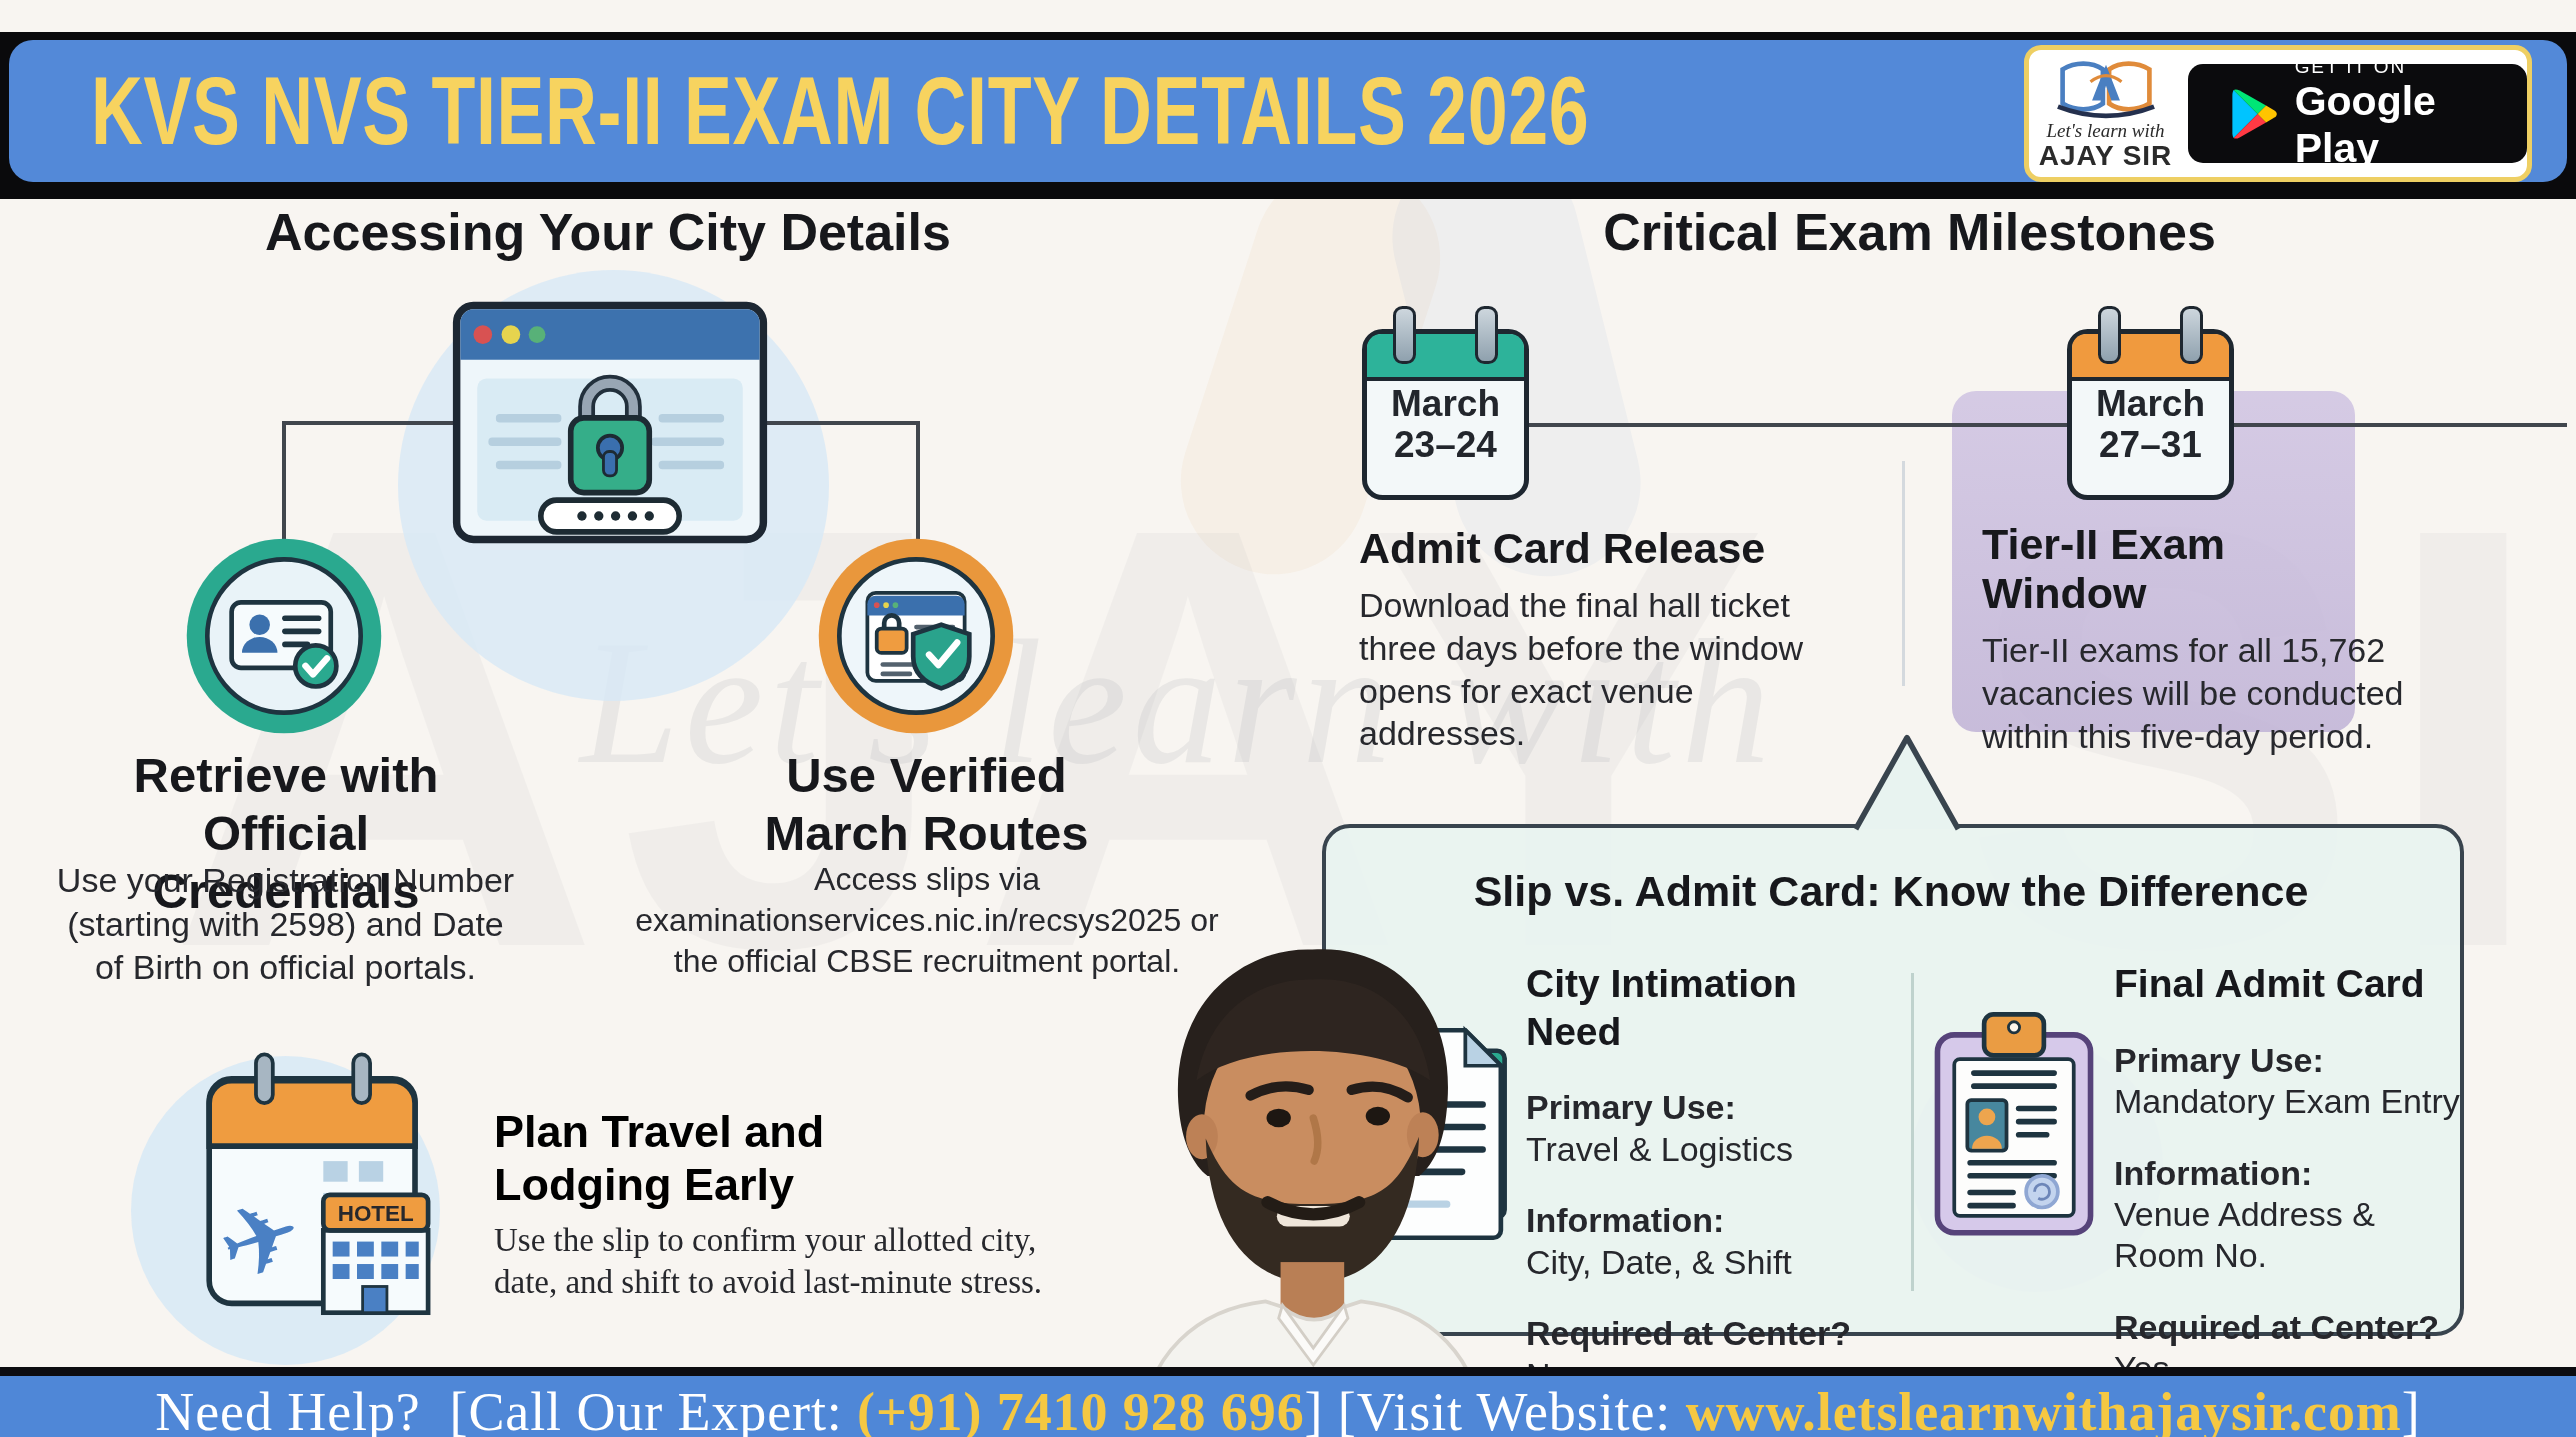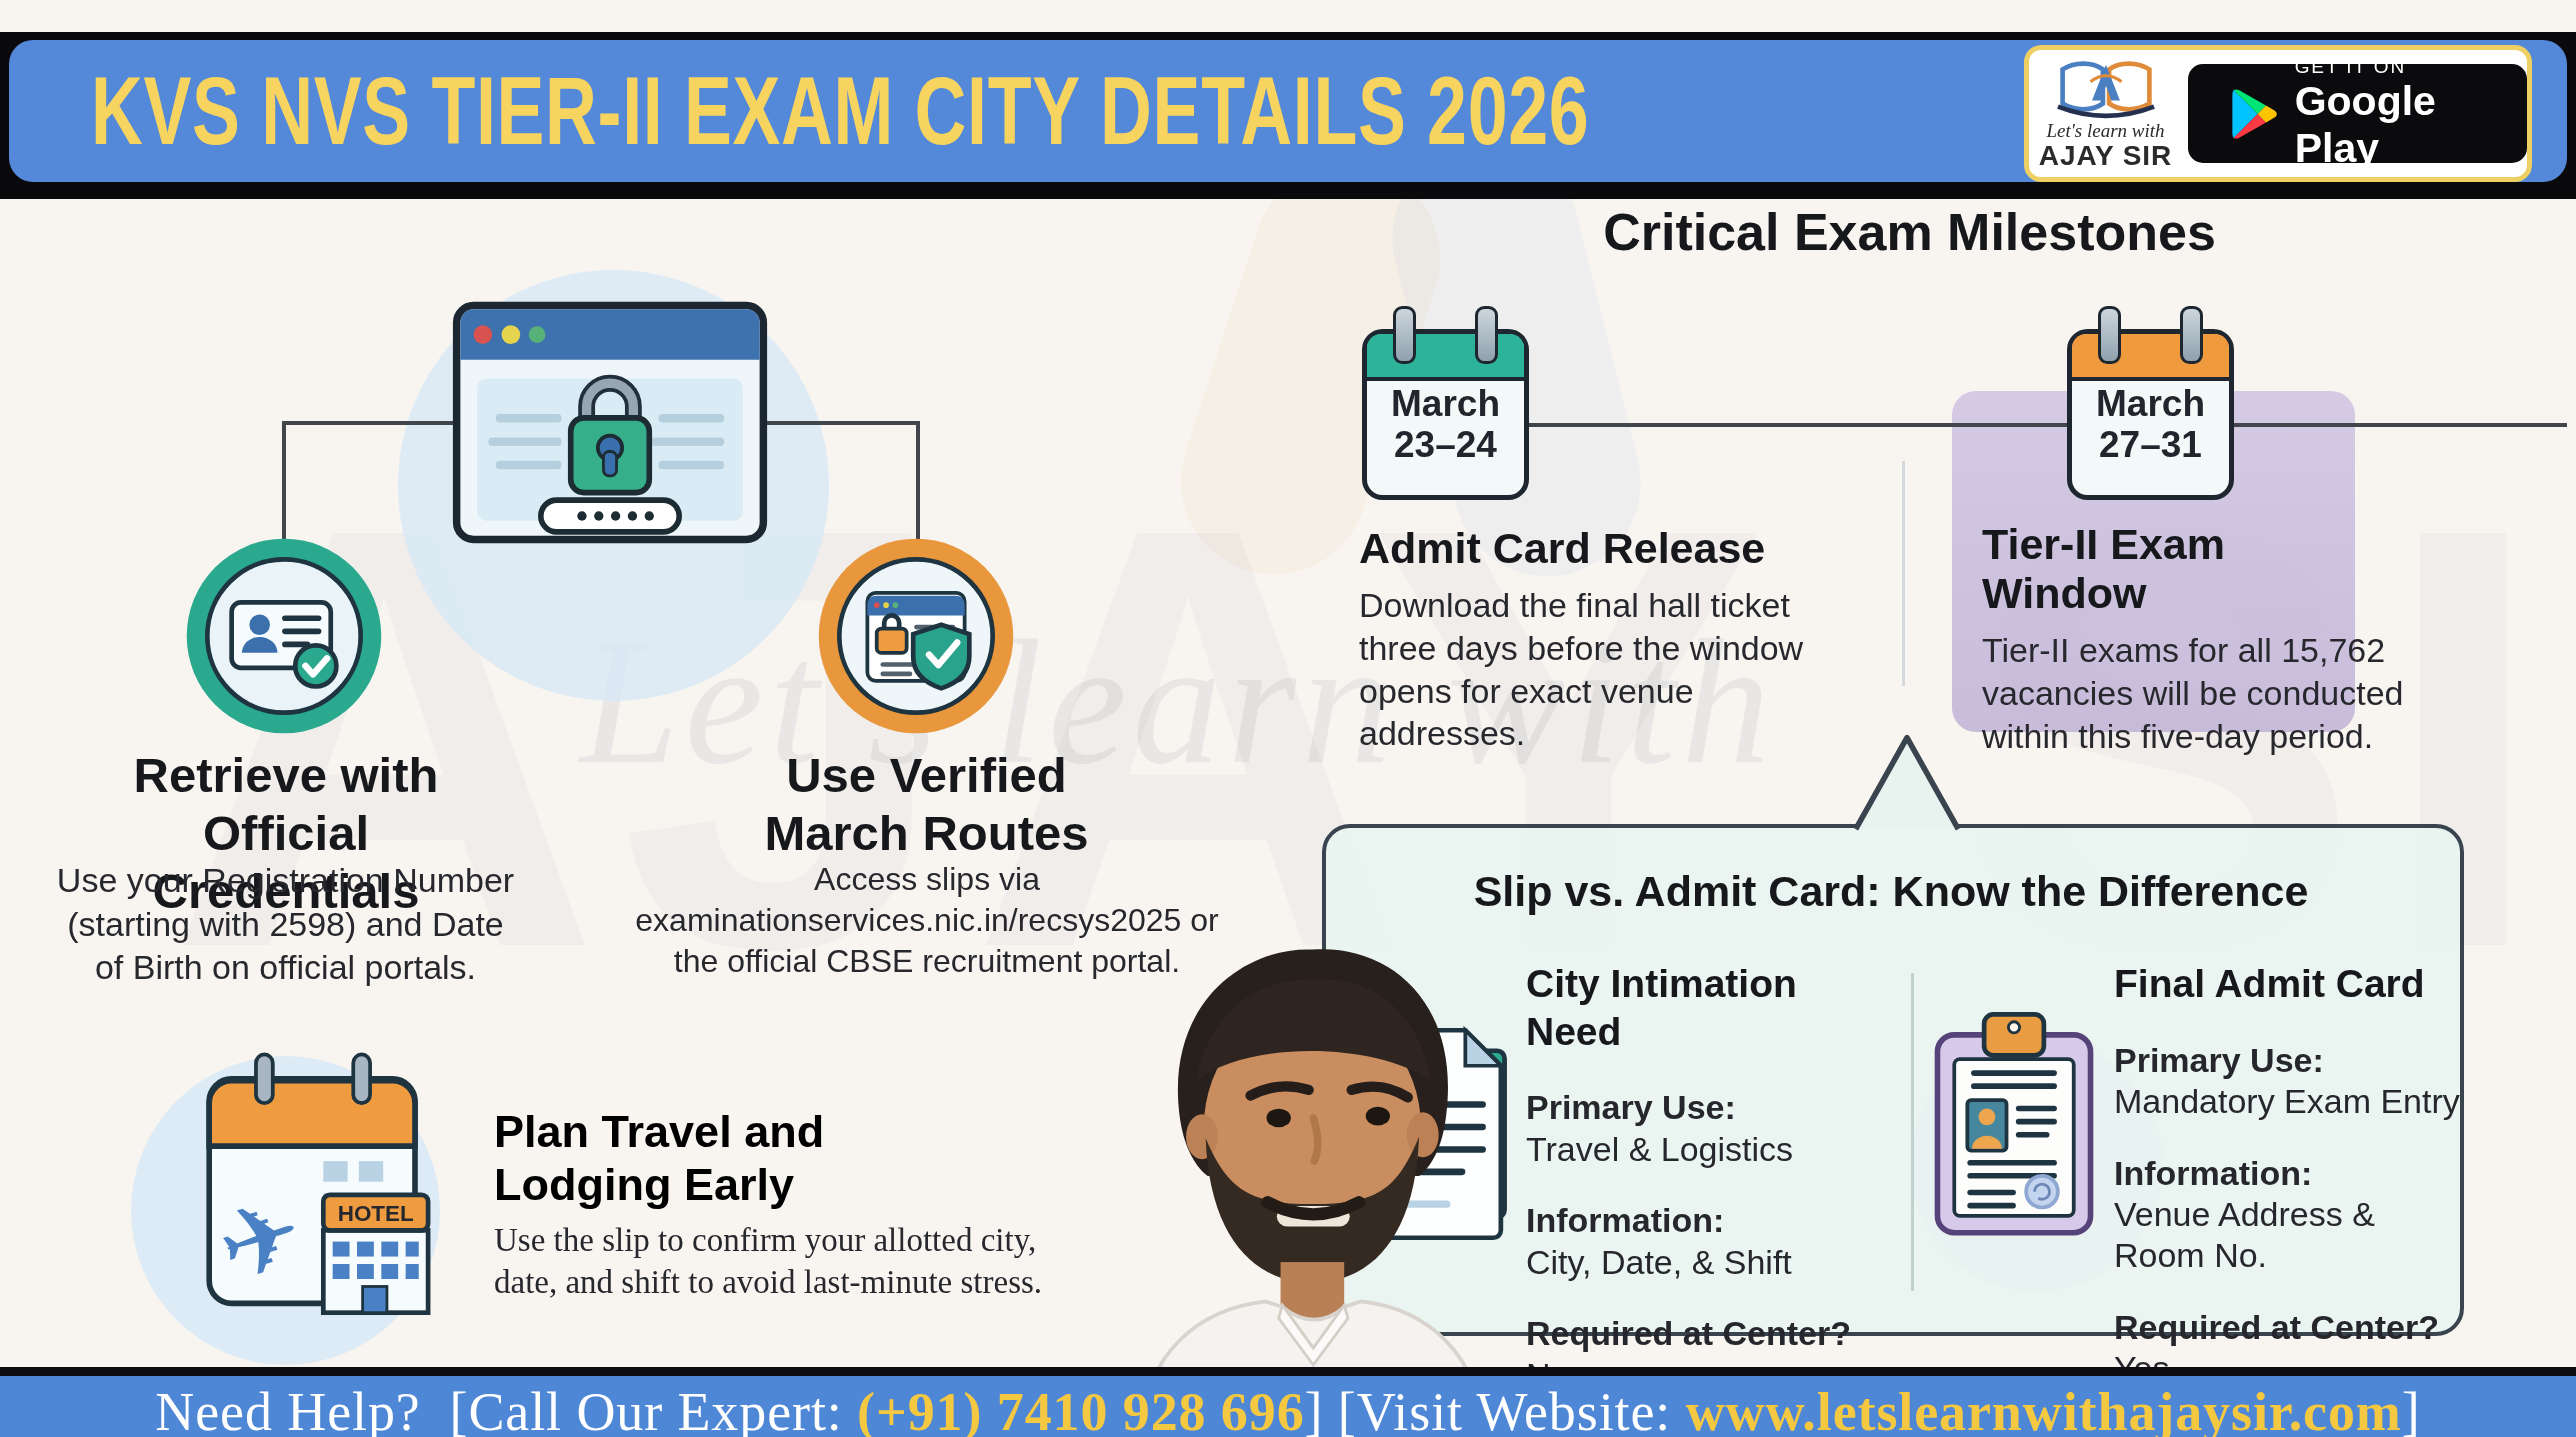--- a/index.html
+++ b/index.html
@@ -86,20 +86,21 @@
 
   <div class="abs wm-big">AJAY SIR</div>
   <div class="abs wm-script">Let's learn with</div>
   <div class="abs ghost" style="left:1217px;top:159px;width:187px;height:421px;background:#e08b3a;opacity:.055;transform:rotate(18deg);"></div>
   <div class="abs ghost" style="left:1423px;top:140px;width:187px;height:440px;background:#4a7fc1;opacity:.055;transform:rotate(-14deg);"></div>
 
   <div class="abs blob" style="left:398px;top:270px;width:431px;height:431px;background:#d7e9f6;opacity:.8;"></div>
   <div class="abs blob" style="left:131px;top:1056px;width:309px;height:309px;background:#d7e9f6;opacity:.85;"></div>
   <div class="abs blob" style="left:1910px;top:1039px;width:253px;height:253px;background:#d6cbe8;opacity:.55;z-index:5;"></div>
 
+  <div class="abs h-section" style="left:140px;top:202px;width:936px;">Accessing Your City Details</div>
 
   <div class="line" style="left:284px;top:421px;width:173px;height:3.7px;"></div>
   <div class="line" style="left:766px;top:421px;width:154px;height:3.7px;"></div>
   <div class="line" style="left:282px;top:421px;width:3.7px;height:120px;"></div>
   <div class="line" style="left:916px;top:421px;width:3.7px;height:120px;"></div>
 
   <svg class="abs" style="left:451px;top:300px;width:318px;height:245px;z-index:2;" viewBox="0 0 340 262">
     <rect x="6" y="6" width="328" height="250" rx="18" fill="#eef6fa" stroke="#1d2732" stroke-width="8"></rect>
     <path d="M10 24 a14 14 0 0 1 14 -14 h292 a14 14 0 0 1 14 14 v40 H10 Z" fill="#3d72ae"></path>
     <circle cx="34" cy="37" r="10" fill="#d85252"></circle>

